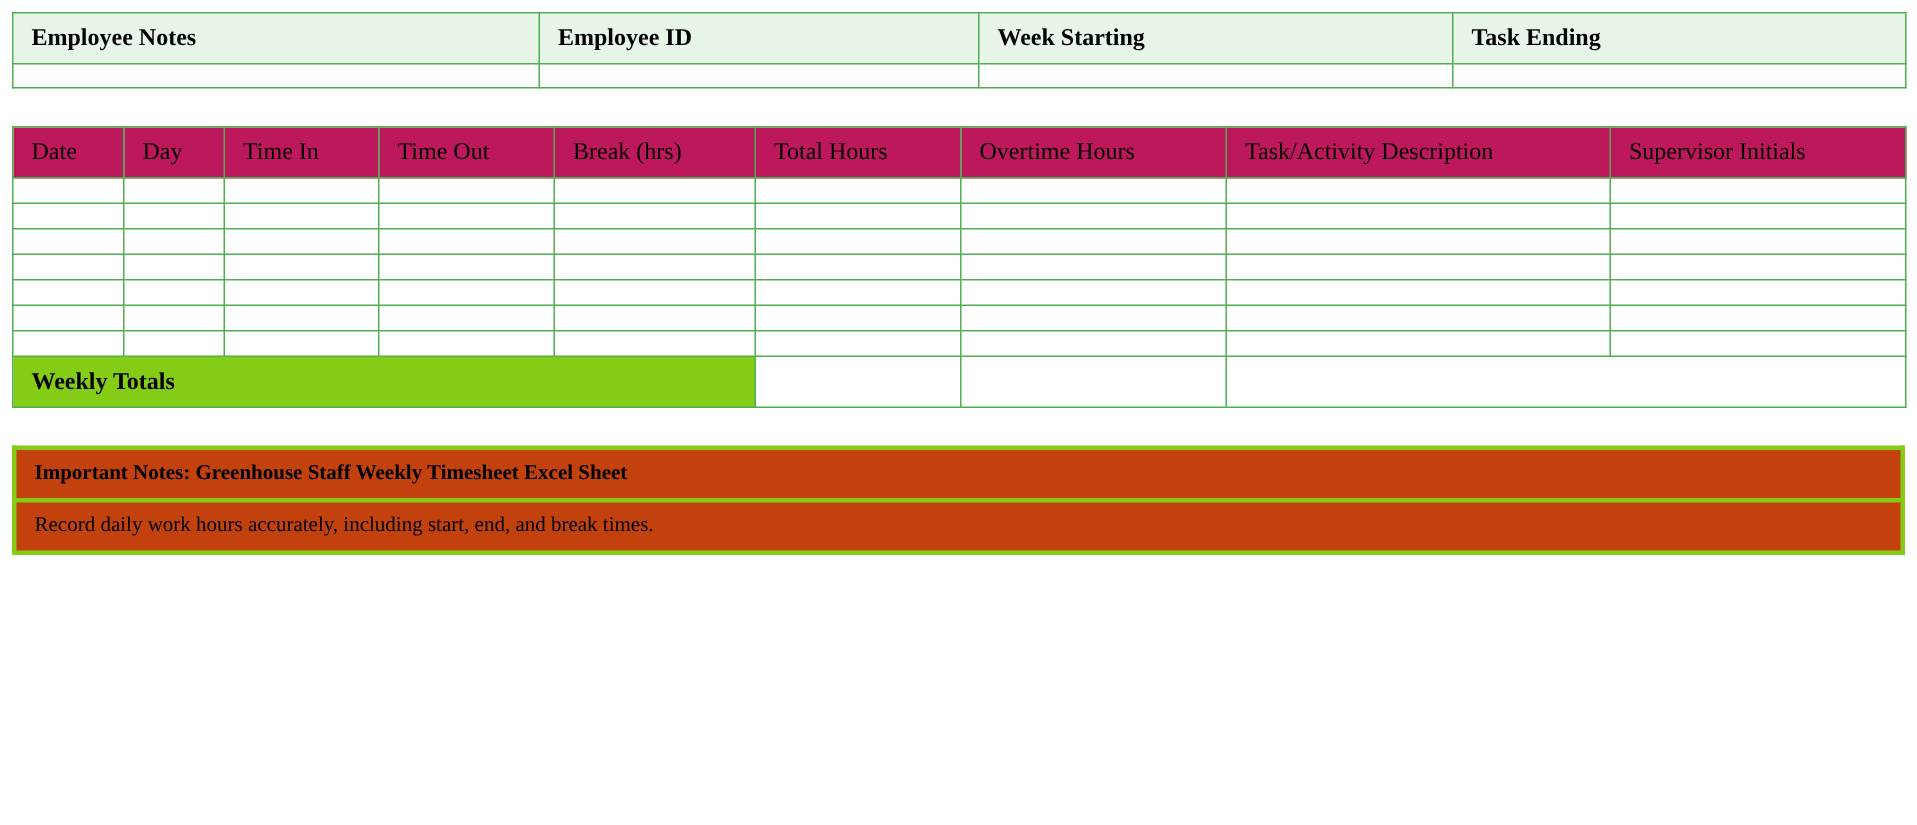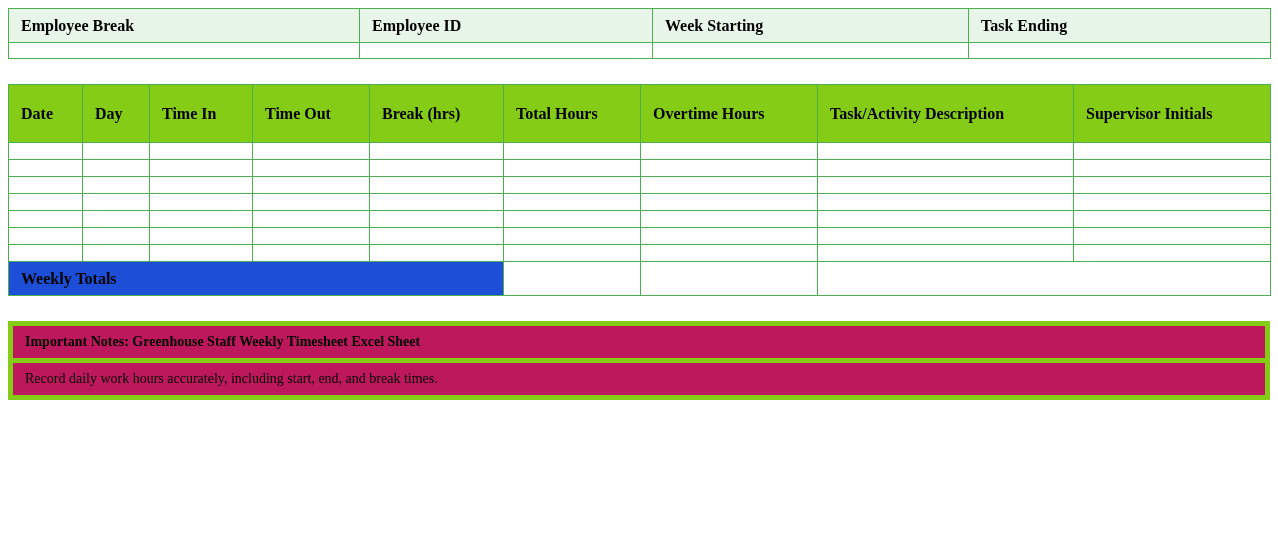--- a/index.html
+++ b/index.html
@@ -1,41 +1,41 @@
 <!DOCTYPE html>
 <html><head>
 <meta charset="utf-8">
 <style>
   body { margin:0; padding:8px; background:#fff; font-family:"Liberation Serif", serif; color:#000; width:1262px; }
   table { border-collapse:collapse; width:1262px; table-layout:fixed; }
   td, th { border:1px solid #5cb85c; border-color:#4caf50; }
   .info th { background:#e8f5e9; text-align:left; font-weight:bold; font-size:16px; padding:0 12px; height:33px; }
   .info td { height:15px; padding:0; }
   .ts { margin-top:25px; }
-  .ts th { background:#84cc16; text-align:left; font-weight:bold; font-size:16px; padding:12px 12px; height:33px; }
+  .ts th { background:#be185d; text-align:left; font-weight:normal; font-size:16px; padding:0 12px; height:33px; }
   .ts td { height:16px; padding:0; }
   .ts tr.tot td { height:33px; }
-  .ts td.totlabel { background:#1d4ed8; font-weight:bold; font-size:16px; padding:0 12px; }
+  .ts td.totlabel { background:#84cc16; font-weight:bold; font-size:16px; padding:0 12px; }
   .notes { margin-top:25px; border-collapse:collapse; }
-  .notes td { border:5px solid #84cc16; background:#be185d; font-size:14px; padding:0 12px; height:32px; }
+  .notes td { border:3px solid #84cc16; background:#c2410c; font-size:14px; padding:0 12px; height:32px; }
   .notes td.hd { font-weight:bold; }
 </style>
 </head>
 <body>
 
 <table class="info">
   <colgroup>
       <col style="width:351px">
       <col style="width:293px">
       <col style="width:316px">
       <col style="width:302px">
     </colgroup>
   <tbody>
       <tr>
-    <th>Employee Break</th>
+    <th>Employee Notes</th>
     <th>Employee ID</th>
     <th>Week Starting</th>
     <th>Task Ending</th>
   </tr>
   <tr>
     <td></td>
     <td></td>
     <td></td>
     <td></td>
   </tr>

